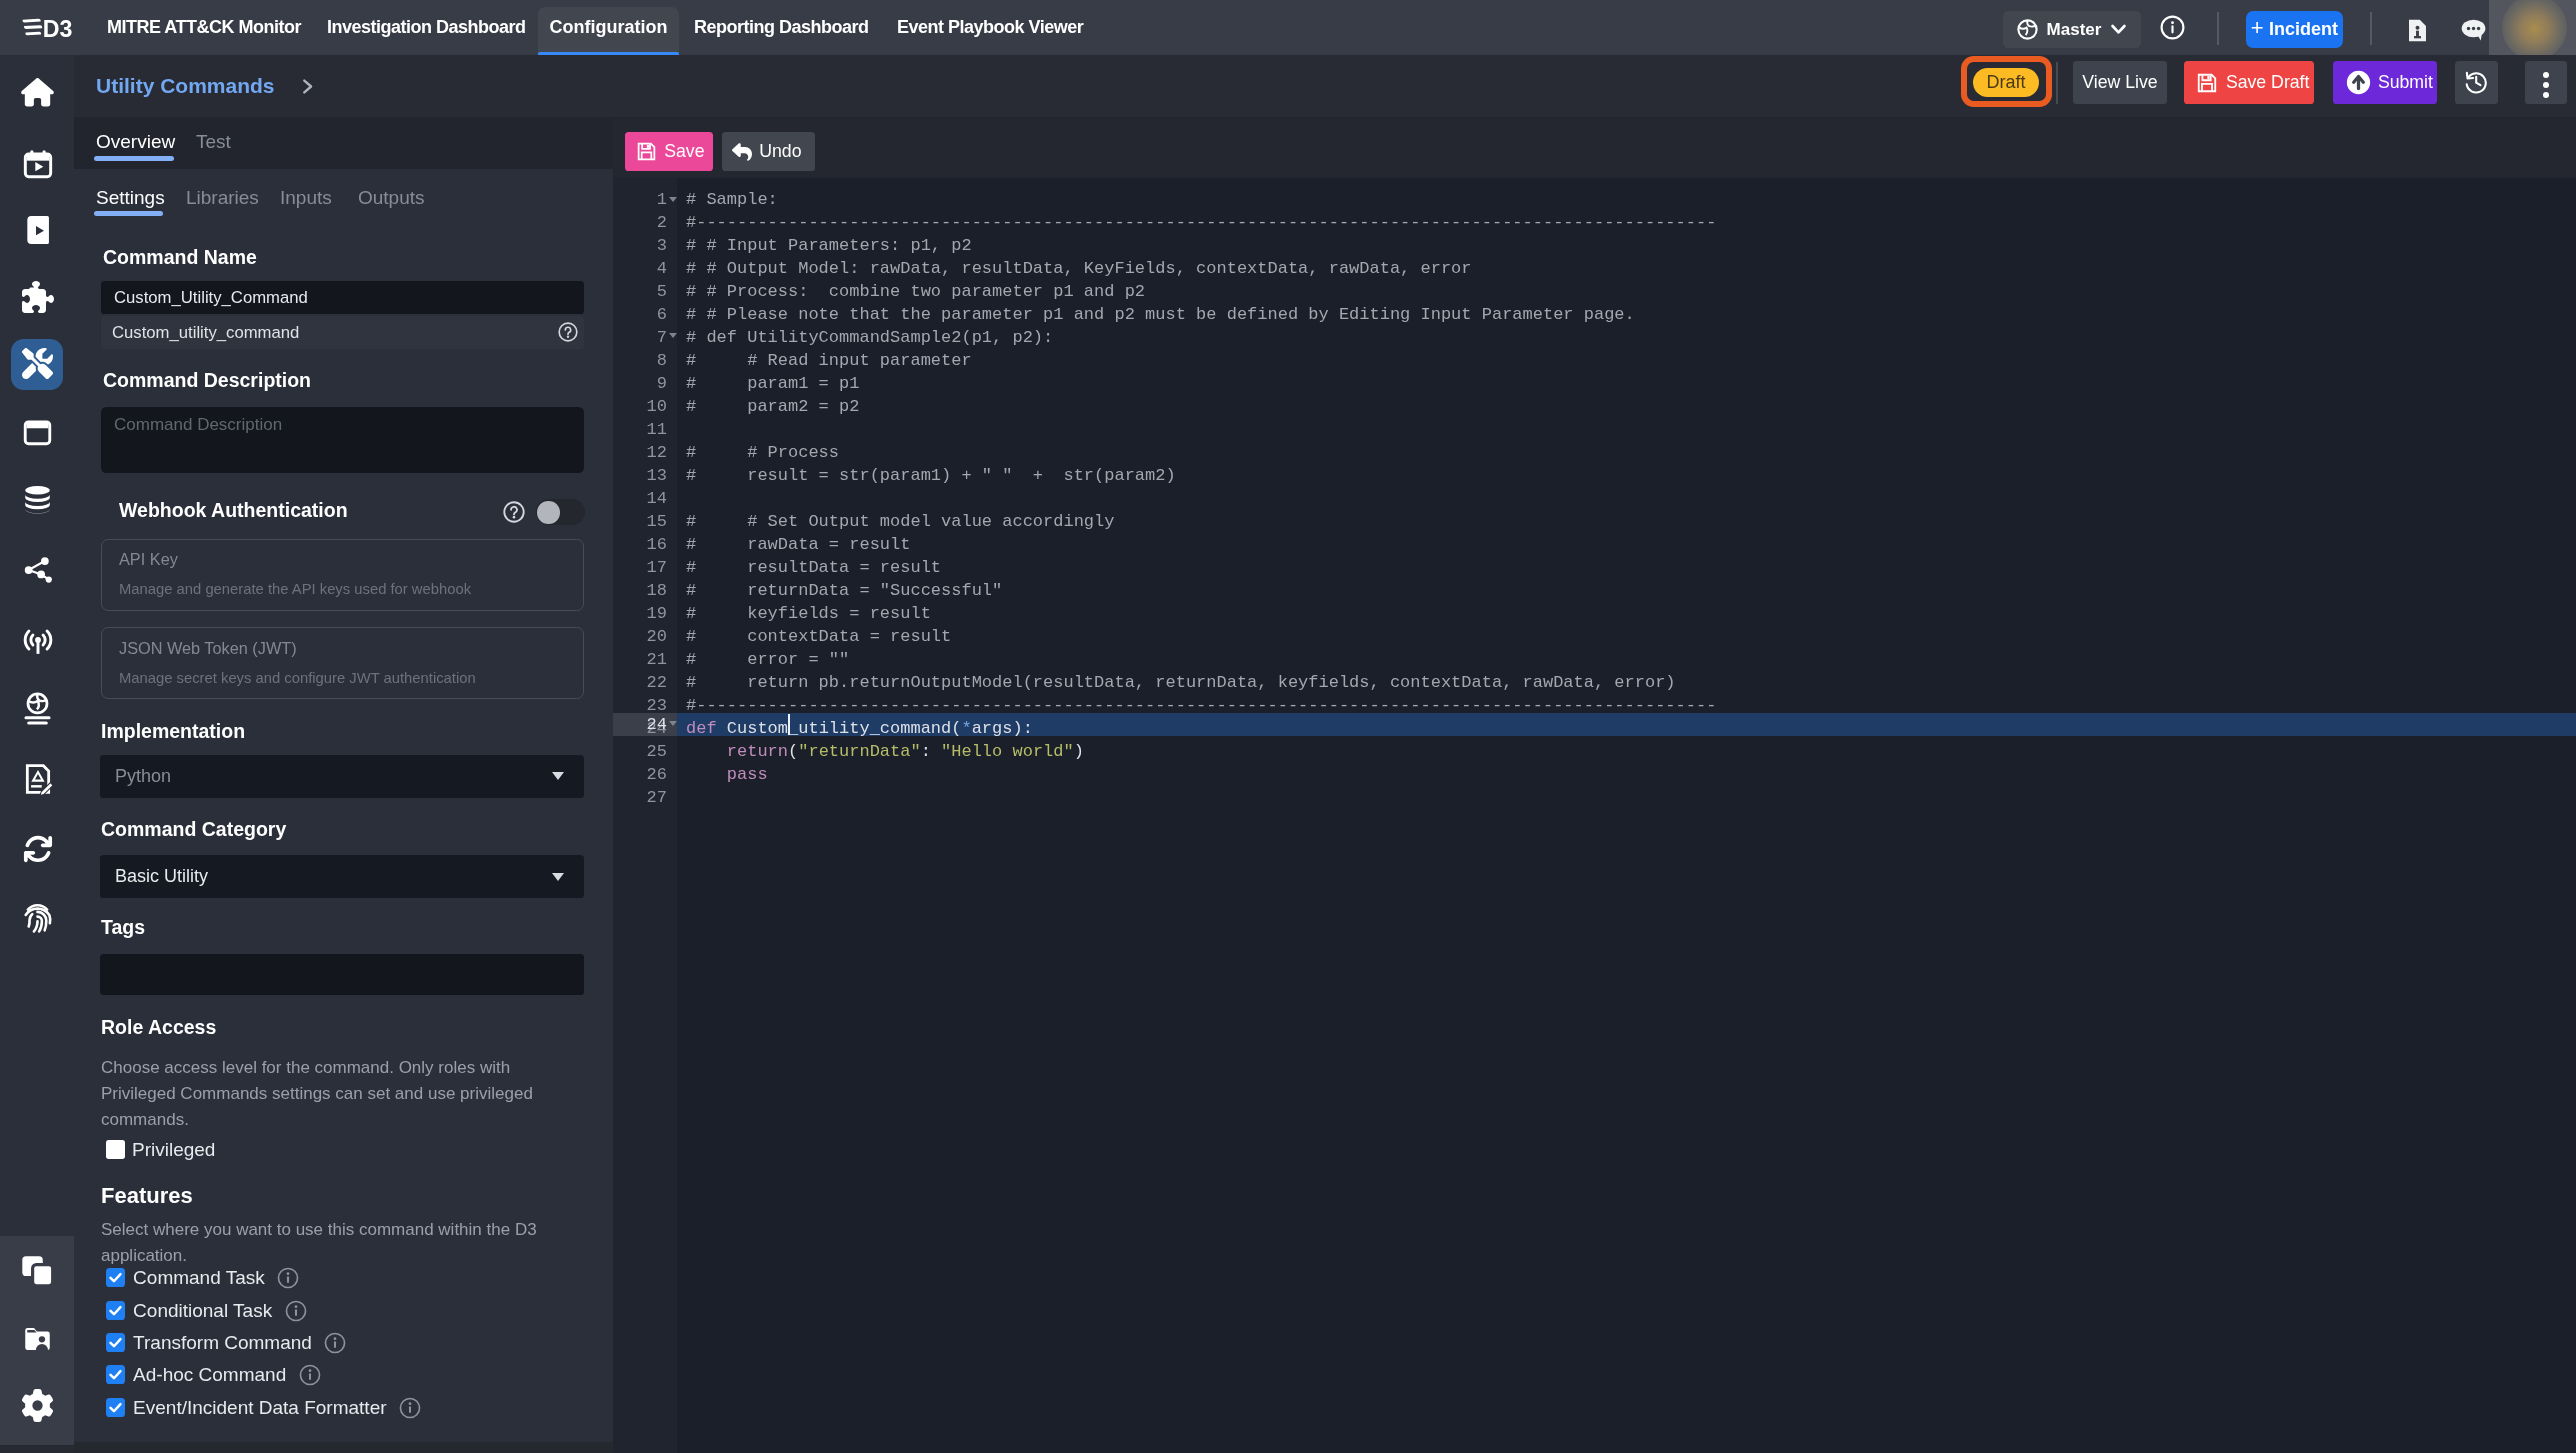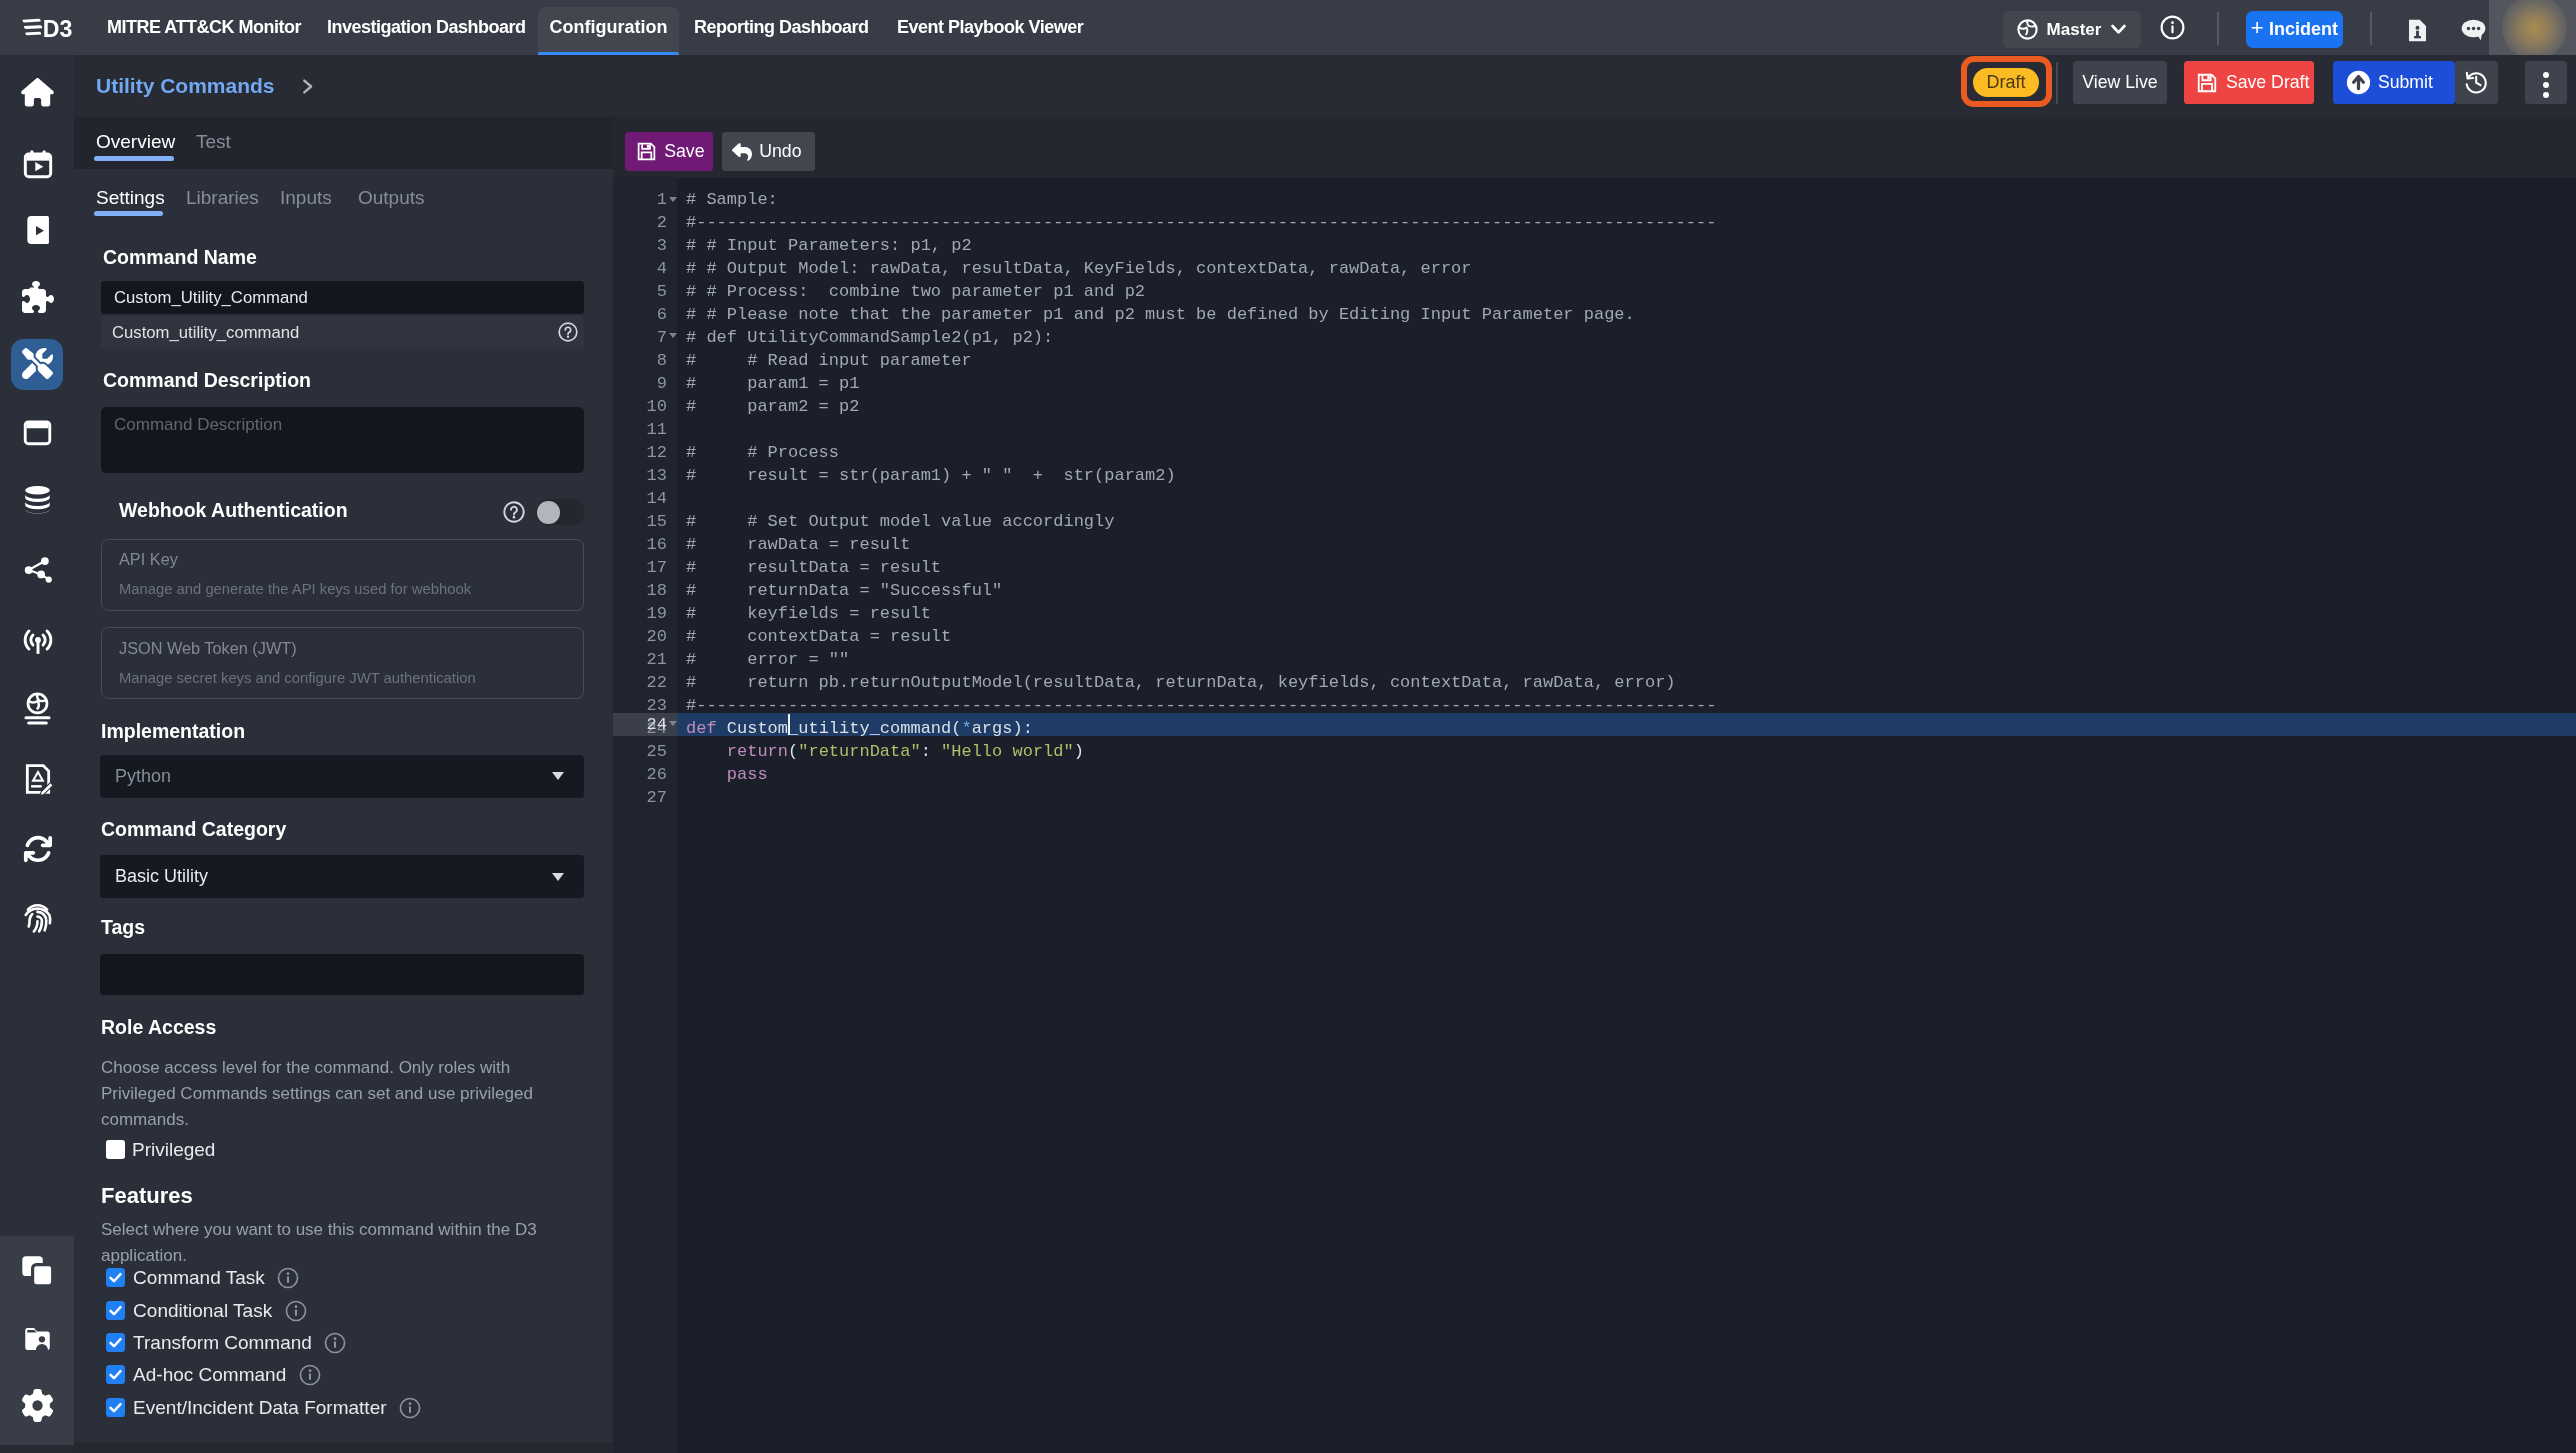--- a/index.html
+++ b/index.html
@@ -77,21 +77,21 @@
 <div class="abs nw" style="left:2073px;top:61px;width:94px;height:43px;background:#3e434d;border-radius:3.6px;color:#fff;font-size:17.7px;text-align:center;line-height:43px;">View Live</div>
 <div class="abs flex" style="left:2184px;top:61px;width:130px;height:43px;background:#ef4444;border-radius:3.6px;padding-left:11.8px;gap:8.1px;">
       <svg width="22" height="22" viewBox="0 0 24 24">
         <path d="M3 3 h14 l4 4 v14 h-18 z" fill="none" stroke="#fff" stroke-width="2"></path>
         <path d="M7 3.5 v5.5 h9 v-5.5" fill="none" stroke="#fff" stroke-width="2"></path>
         <rect x="12.4" y="4.4" width="2.4" height="3.4" fill="#fff"></rect>
         <path d="M6.5 20.5 v-7.5 h11 v7.5" fill="none" stroke="#fff" stroke-width="2"></path>
       </svg>
       <span style="color:#fff;font-size:17.7px;">Save Draft</span>
     </div>
-<div class="abs flex" style="left:2333px;top:61px;width:122px;height:43px;background:#1d4ed8;border-radius:3.6px;padding-left:12.7px;gap:7.2px;">
+<div class="abs flex" style="left:2333px;top:61px;width:104px;height:43px;background:#6d28d9;border-radius:3.6px;padding-left:12.7px;gap:7.2px;">
       <svg width="25" height="25" viewBox="0 0 29 29">
         <circle cx="14.5" cy="14.5" r="13.5" fill="#fff"></circle>
         <path d="M14.5 21.5 V10.5" stroke="#3e434d" stroke-width="3.8" stroke-linecap="round"></path>
         <path d="M8.9 14.2 L14.5 7.6 L20.1 14.2" fill="none" stroke="#3e434d" stroke-width="3.8" stroke-linecap="round" stroke-linejoin="round"></path>
       </svg>
       <span style="color:#fff;font-size:17.7px;">Submit</span>
     </div>
 <div class="abs" style="left:2455px;top:61px;width:43px;height:43px;background:#3e434d;border-radius:3.6px;"></div>
 <svg class="abs" style="left:2464px;top:70px;" width="24.4" height="24.4" viewBox="0 0 27 27">
 <path d="M4.6 8.5 A 10.6 10.6 0 1 1 3.0 15.8" fill="none" stroke="#fff" stroke-width="2.3" stroke-linecap="round"></path>
@@ -299,21 +299,21 @@
       <span style="color:#e8eaee;font-size:19px;">Event/Incident Data Formatter</span>
       <svg style="margin-left:4.5px;" width="22" height="22" viewBox="0 0 24 24">
         <circle cx="12" cy="12" r="10.4" fill="none" stroke="#8d939d" stroke-width="1.8"></circle>
         <circle cx="12" cy="7.3" r="1.5" fill="#8d939d"></circle>
         <rect x="10.9" y="10" width="2.2" height="7.4" rx="1.1" fill="#8d939d"></rect>
       </svg>
     </div>
 <div class="abs" style="left:74px;top:1442px;width:539px;height:11.8px;background:#25282f;"></div>
 <div class="abs" style="left:613px;top:118px;width:1963px;height:1336px;background:#1b1f29;"></div>
 <div class="abs" style="left:613px;top:118px;width:1963px;height:60px;background:#24272f;"></div>
-<div class="abs flex" style="left:625px;top:132px;width:88px;height:39px;background:#701a75;border-radius:3.6px;padding-left:11px;gap:7.2px;">
+<div class="abs flex" style="left:625px;top:132px;width:88px;height:39px;background:#ec4899;border-radius:3.6px;padding-left:11px;gap:7.2px;">
       <svg width="21" height="21" viewBox="0 0 24 24">
         <path d="M3 3 h14 l4 4 v14 h-18 z" fill="none" stroke="#fff" stroke-width="2"></path>
         <path d="M7 3.5 v5.5 h9 v-5.5" fill="none" stroke="#fff" stroke-width="2"></path>
         <rect x="12.4" y="4.4" width="2.4" height="3.4" fill="#fff"></rect>
         <path d="M6.5 20.5 v-7.5 h11 v7.5" fill="none" stroke="#fff" stroke-width="2"></path>
       </svg>
       <span style="color:#fff;font-size:17.7px;">Save</span>
     </div>
 <div class="abs flex" style="left:722px;top:132px;width:93px;height:39px;background:#42464f;border-radius:3.6px;padding-left:10px;gap:7.2px;">
       <svg width="20" height="20" viewBox="0 0 512 512">

